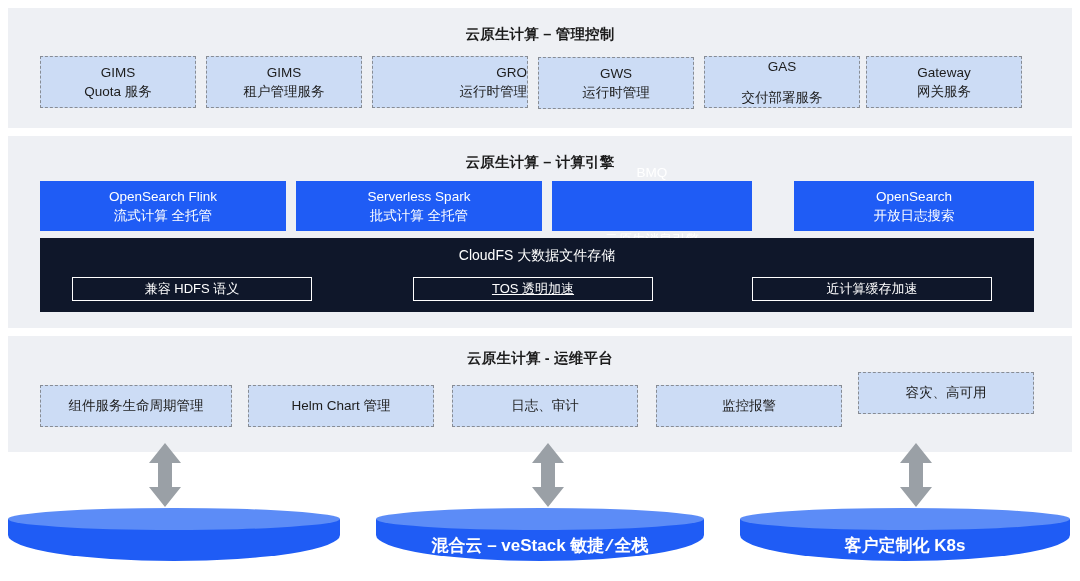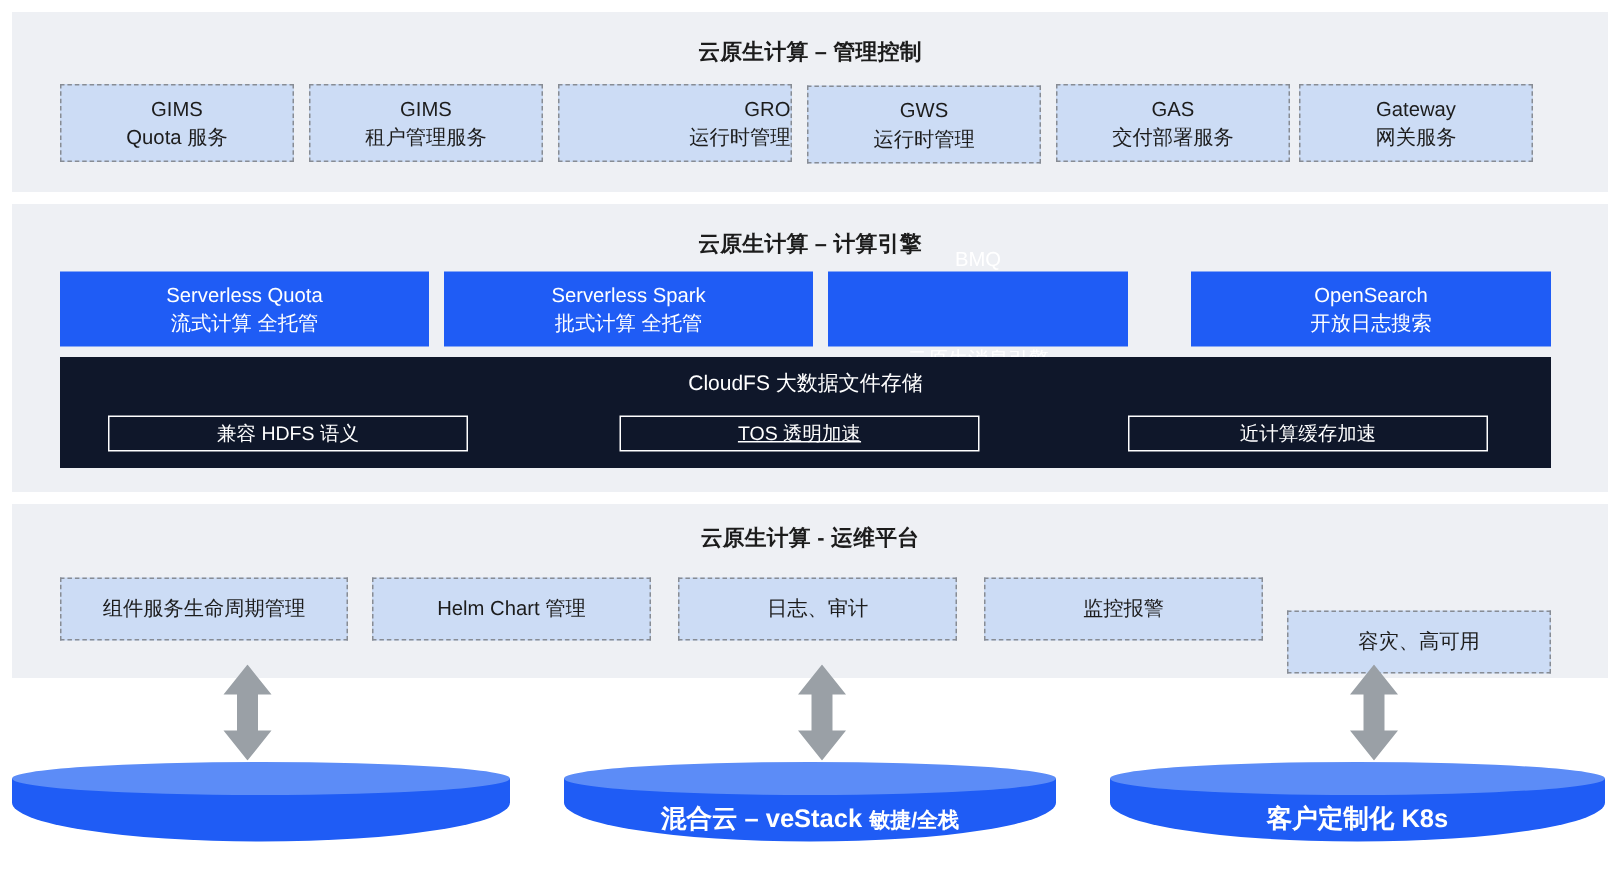--- a/index.html
+++ b/index.html
@@ -145,22 +145,23 @@
     left: 0; right: 0;
     top: 26px;
     text-align: center;
     color: #ffffff;
     font-size: 17px;
     font-weight: bold;
     white-space: nowrap;
     z-index: 3;
   }
   .cyl-label .sub {
-    font-size: 14px;
+    font-size: 17px;
     font-weight: bold;
+    font-family: Liberation Mono, monospace;
   }
 </style>
 </head>
 <body>
 
 <div id="canvas">
 
   <div class="panel" id="panel-mgmt">
     <div class="panel-title">云原生计算 – 管理控制</div>
   </div>
@@ -178,36 +179,36 @@
   <div class="dashbox" style="left:372px; top:56px; width:156px; height:52px;align-items:flex-end;">
     <span class="l1">GRO</span>
     <span class="l2">运行时管理</span>
   </div>
 
   <div class="dashbox" style="left:538px; top:57px; width:156px; height:52px;">
     <span class="l1">GWS</span>
     <span class="l2">运行时管理</span>
   </div>
 
-  <div class="dashbox" style="left:704px; top:56px; width:156px; height:52px;">
+  <div class="dashbox" style="left:704px; top:56px; width:156px; height:52px;justify-content:space-between;">
     <span class="l1">GAS</span>
     <span class="l2">交付部署服务</span>
   </div>
 
   <div class="dashbox" style="left:866px; top:56px; width:156px; height:52px;">
     <span class="l1">Gateway</span>
     <span class="l2">网关服务</span>
   </div>
 
   <div class="panel" id="panel-engine">
     <div class="panel-title">云原生计算 – 计算引擎</div>
   </div>
 
   <div class="bluebox" style="left:40px; top:181px; width:246px; height:50px;">
-    <span class="l1">Serverless Quota</span>
+    <span class="l1">OpenSearch Flink</span>
     <span class="l2">流式计算 全托管</span>
   </div>
 
   <div class="bluebox" style="left:296px; top:181px; width:246px; height:50px;">
     <span class="l1">Serverless Spark</span>
     <span class="l2">批式计算 全托管</span>
   </div>
 
   <div class="bluebox" style="left:552px; top:181px; width:200px; height:50px;gap:47px;">
     <span class="l1">BMQ</span>
@@ -239,21 +240,21 @@
   </div>
 
   <div class="dashbox" style="left:452px; top:385px; width:186px; height:42px;">
     <span class="l1">日志、审计</span>
   </div>
 
   <div class="dashbox" style="left:656px; top:385px; width:186px; height:42px;">
     <span class="l1">监控报警</span>
   </div>
 
-  <div class="dashbox" style="left:858px; top:407px; width:176px; height:42px;font-family:Liberation Serif, serif;">
+  <div class="dashbox" style="left:858px; top:372px; width:176px; height:42px;font-family:Liberation Serif, serif;">
     <span class="l1">容灾、高可用</span>
   </div>
 
   <div class="arrow" style="left:148px; top:443px;">
     <svg viewBox="0 0 34 64" width="34" height="64" aria-hidden="true">
       <polygon points="17,0 33,20 24,20 24,44 33,44 17,64 1,44 10,44 10,20 1,20" fill="#9aa0a6"></polygon>
     </svg>
   </div>
   <div class="arrow" style="left:531px; top:443px;">
     <svg viewBox="0 0 34 64" width="34" height="64" aria-hidden="true">

